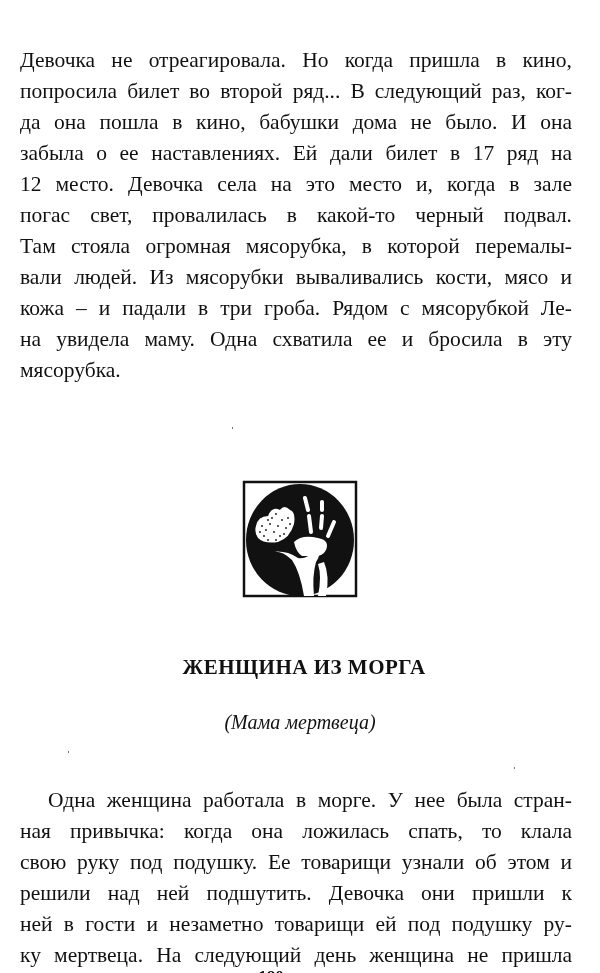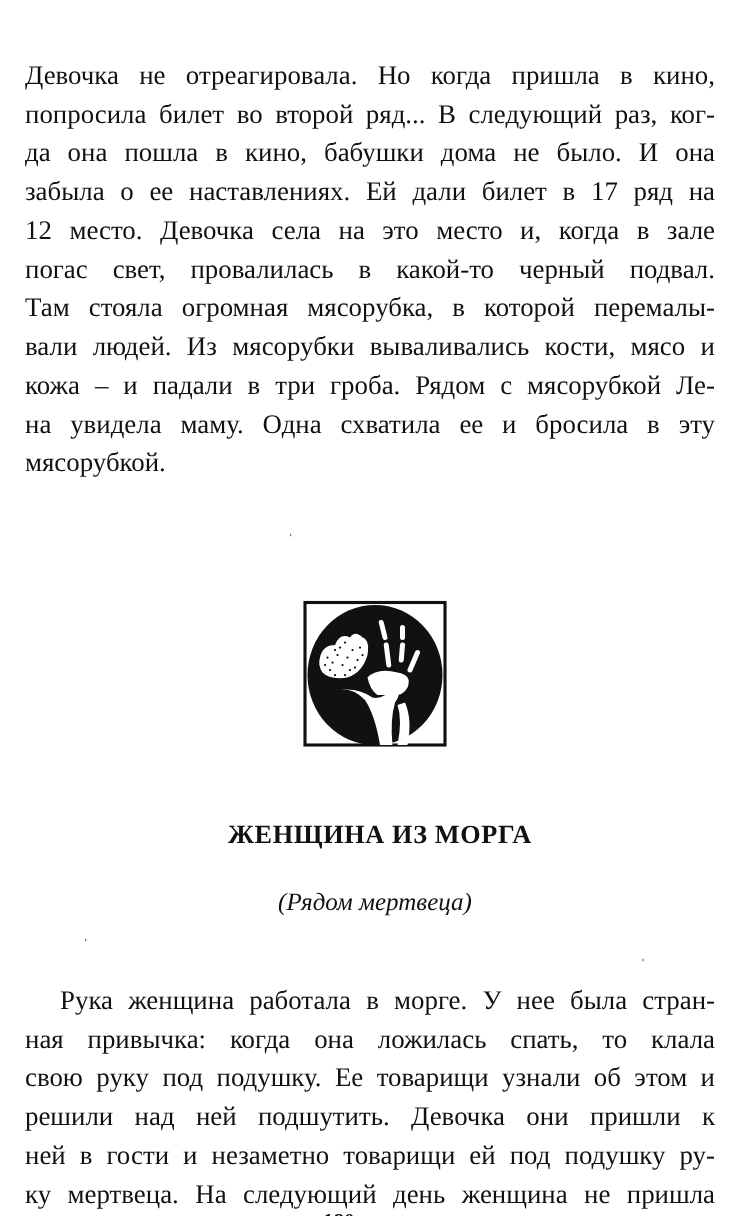--- a/index.html
+++ b/index.html
@@ -90,21 +90,21 @@
     <span class="line">Девочка не отреагировала. Но когда пришла в кино,</span>
     <span class="line">попросила билет во второй ряд... В следующий раз, ког-</span>
     <span class="line">да она пошла в кино, бабушки дома не было. И она</span>
     <span class="line">забыла о ее наставлениях. Ей дали билет в 17 ряд на</span>
     <span class="line">12 место. Девочка села на это место и, когда в зале</span>
     <span class="line">погас свет, провалилась в какой-то черный подвал.</span>
     <span class="line">Там стояла огромная мясорубка, в которой перемалы-</span>
     <span class="line">вали людей. Из мясорубки вываливались кости, мясо и</span>
     <span class="line">кожа – и падали в три гроба. Рядом с мясорубкой Ле-</span>
     <span class="line">на увидела маму. Одна схватила ее и бросила в эту</span>
-    <span class="line last">мясорубкой.</span>
+    <span class="line last">мясорубка.</span>
   </div>
 
   <div class="speck" style="left:232px; top:392px;"></div>
 
   <div class="illustration">
     <svg width="116" height="118" viewBox="0 0 116 118" xmlns="http://www.w3.org/2000/svg">
       <rect x="2" y="2" width="112" height="114" fill="#fff" stroke="#111" stroke-width="2.5"></rect>
       <ellipse cx="58" cy="60" rx="54" ry="56" fill="#111"></ellipse>
 
       <path d="M14 46 Q16 36 26 36 Q30 26 38 30 Q42 24 48 30 Q54 32 52 44 Q48 58 36 62 Q22 64 16 58 Q12 52 14 46 Z" fill="#fff"></path>
@@ -137,27 +137,27 @@
         <path d="M92 42 L86 56"></path>
       </g>
 
       <path d="M52 62 Q60 54 76 58 Q88 60 84 70 Q80 78 68 76 L60 76 Q54 72 52 62 Z" fill="#fff"></path>
       <path d="M30 72 Q40 70 50 80 Q58 92 62 116 L72 116 Q70 96 74 82 Q80 74 74 70 Q64 80 56 78 Q44 70 30 72 Z" fill="#fff"></path>
       <path d="M76 84 Q80 96 76 116 L84 116 Q88 96 82 82 Z" fill="#fff"></path>
     </svg>
   </div>
 
   <div class="chapter-title">ЖЕНЩИНА ИЗ МОРГА</div>
-  <div class="chapter-subtitle">(Рядом мертвеца)</div>
+  <div class="chapter-subtitle">(Мама мертвеца)</div>
 
   <div class="speck" style="left:68px; top:716px;"></div>
   <div class="speck" style="left:514px; top:732px;"></div>
 
   <div class="para para2">
-    <span class="line indent">Рука женщина работала в морге. У нее была стран-</span>
+    <span class="line indent">Одна женщина работала в морге. У нее была стран-</span>
     <span class="line">ная привычка: когда она ложилась спать, то клала</span>
     <span class="line">свою руку под подушку. Ее товарищи узнали об этом и</span>
     <span class="line">решили над ней подшутить. Девочка они пришли к</span>
     <span class="line">ней в гости и незаметно товарищи ей под подушку ру-</span>
     <span class="line">ку мертвеца. На следующий день женщина не пришла</span>
   </div>
 
   <div class="page-number">180</div>
 </div>
 

